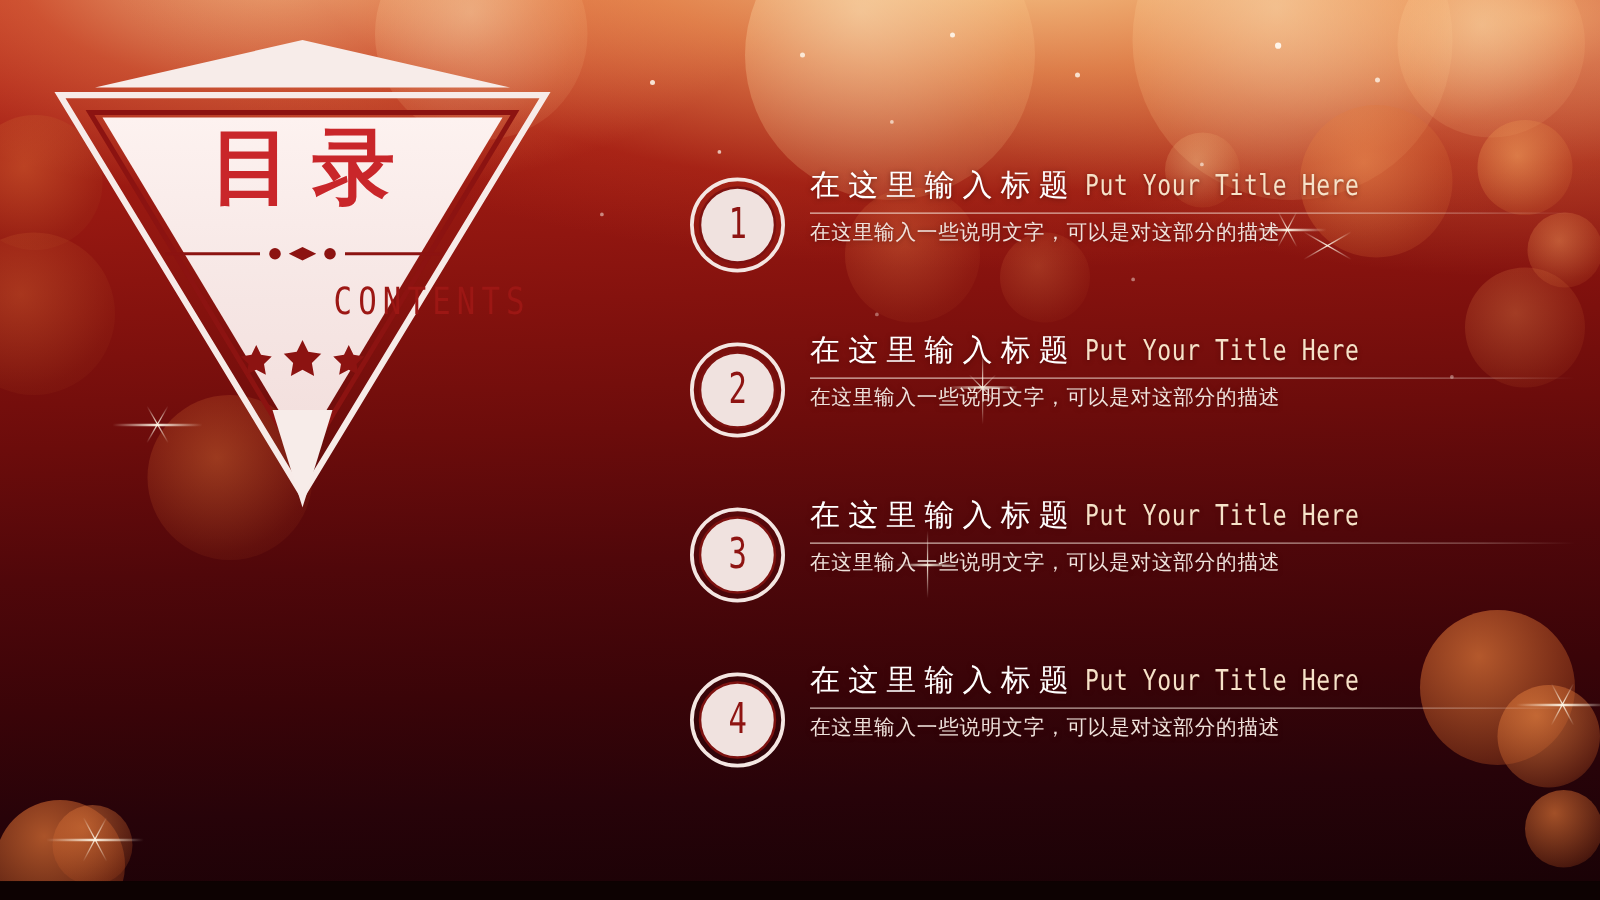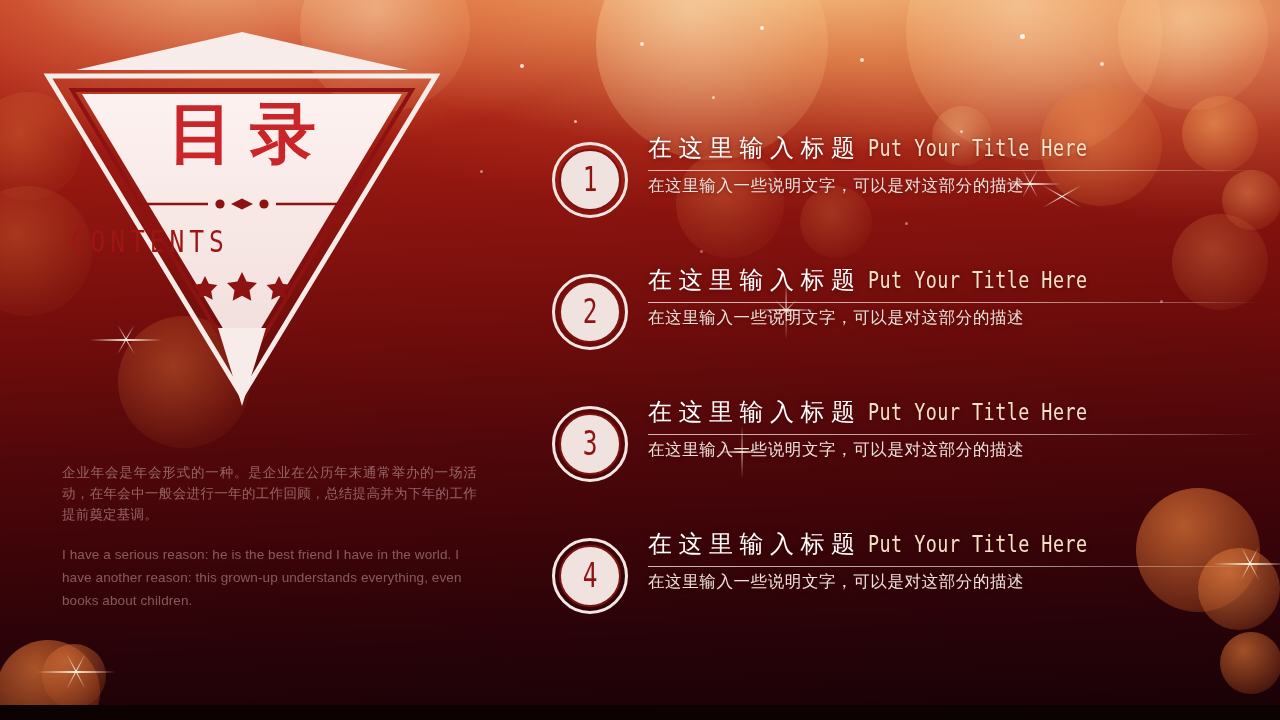--- a/index.html
+++ b/index.html
@@ -190,39 +190,35 @@
     <div style="position:absolute;left:90px;top:168px;width:220px;height:12px;">
       <svg viewBox="0 0 220 12" width="220" height="12">
         <path d="M0 6 L76 6" stroke="#8c1311" stroke-width="2.4" fill="none"></path>
         <path d="M144 6 L220 6" stroke="#8c1311" stroke-width="2.4" fill="none"></path>
         <circle cx="88" cy="6" r="4.6" fill="#8c1311"></circle>
         <circle cx="132" cy="6" r="4.6" fill="#8c1311"></circle>
         <path d="M110 0.6 L121 6 L110 11.4 L99 6 Z" fill="#8c1311"></path>
       </svg>
     </div>
 
-    <div style="position:absolute;left:0;top:196px;width:400px;text-align:left;
+    <div style="position:absolute;left:0;top:196px;width:400px;text-align:right;
                 font-family:'DejaVu Sans Mono','Liberation Mono',monospace;
                 font-size:30px;color:#9c1714;letter-spacing:6px;text-indent:6px;">
       <span style="display:inline-block;transform:scaleX(.82);">CONTENTS</span>
     </div>
 
     <div style="position:absolute;left:145px;top:242px;width:110px;height:34px;">
       <svg viewBox="0 0 110 34" width="110" height="34">
         <path d="M18 6 l3.8 7.8 8.6 1.3 -6.2 6.1 1.5 8.6 -7.7 -4.1 -7.7 4.1 1.5 -8.6 -6.2 -6.1 8.6 -1.3 Z" fill="#8c1311"></path>
         <path d="M55 2 l4.6 9.4 10.4 1.5 -7.5 7.4 1.8 10.4 -9.3 -4.9 -9.3 4.9 1.8 -10.4 -7.5 -7.4 10.4 -1.5 Z" fill="#8c1311"></path>
         <path d="M92 6 l3.8 7.8 8.6 1.3 -6.2 6.1 1.5 8.6 -7.7 -4.1 -7.7 4.1 1.5 -8.6 -6.2 -6.1 8.6 -1.3 Z" fill="#8c1311"></path>
       </svg>
     </div>
   </div>
 
-  <div id="para">
-    <p class="cn">企业年会是年会形式的一种。是企业在公历年末通常举办的一场活动，在年会中一般会进行一年的工作回顾，总结提高并为下年的工作提前奠定基调。</p>
-    <p class="en">I have a serious reason: he is the best friend I have in the world. I have another reason: this grown-up understands everything, even books about children.</p>
-  </div>
 
   <div id="list">
 
     <div class="row">
       <div class="circle">
         <div class="inner">
           <span class="num">1</span>
         </div>
       </div>
       <div class="txt">

